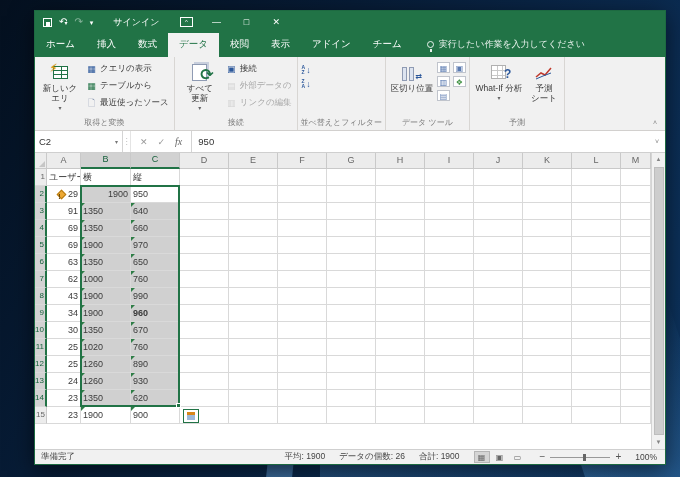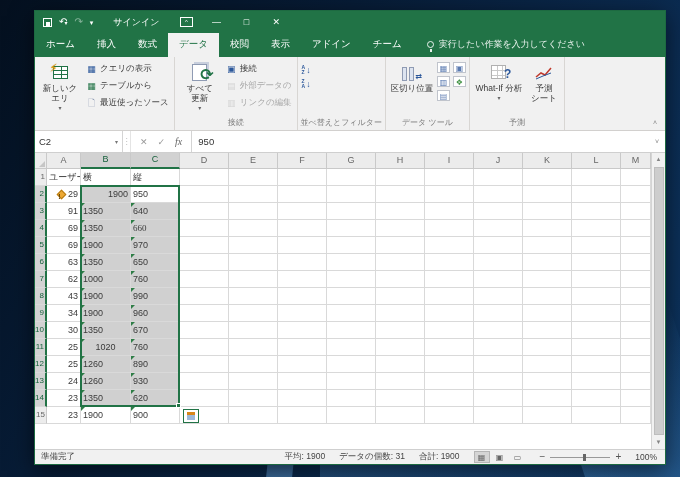--- a/index.html
+++ b/index.html
@@ -211,20 +211,21 @@
           <div class="smallbtn">
               <span class="sicon" style="color:#217346">▦</span>
               <span>テーブルから</span>
             </div>
           <div class="smallbtn">
               <span class="sicon" style="color:#8f9bb3">🗋</span>
               <span>最近使ったソース</span>
             </div>
         </div>
       </div>
+      <div class="rg-label">取得と変換</div>
     </div>
 
     <div class="rgroup">
       <div class="rg-body">
         <div class="bigbtn">
           <span class="bicon" style="position:relative">
               <span class="sheets"></span>
               <span class="refresh" style="position:absolute;left:8px;top:5px">⟳</span>
             </span>
           <span>すべて</span>
@@ -398,21 +399,21 @@
           <div class="cell" style="width: 49px;"></div>
           <div class="cell" style="width: 49px;"></div>
           <div class="cell" style="width: 49px;"></div>
           <div class="cell" style="width: 49px;"></div>
           <div class="cell" style="width: 30px;"></div>
         </div>
         <div class="grow">
           <div class="rowhdr sel">4</div>
           <div class="cell num" style="width: 34px;">69</div>
           <div class="cell selbg" style="width: 50px;"><span class="tri"></span>1350</div>
-          <div class="cell selbg" style="width: 49px; font-family: Liberation Serif, serif;"><span class="tri"></span>660</div>
+          <div class="cell selbg" style="width: 49px;"><span class="tri"></span>660</div>
           <div class="cell" style="width: 49px;"></div>
           <div class="cell" style="width: 49px;"></div>
           <div class="cell" style="width: 49px;"></div>
           <div class="cell" style="width: 49px;"></div>
           <div class="cell" style="width: 49px;"></div>
           <div class="cell" style="width: 49px;"></div>
           <div class="cell" style="width: 49px;"></div>
           <div class="cell" style="width: 49px;"></div>
           <div class="cell" style="width: 49px;"></div>
           <div class="cell" style="width: 30px;"></div>
@@ -478,21 +479,21 @@
           <div class="cell" style="width: 49px;"></div>
           <div class="cell" style="width: 49px;"></div>
           <div class="cell" style="width: 49px;"></div>
           <div class="cell" style="width: 49px;"></div>
           <div class="cell" style="width: 30px;"></div>
         </div>
         <div class="grow">
           <div class="rowhdr sel">9</div>
           <div class="cell num" style="width: 34px;">34</div>
           <div class="cell selbg" style="width: 50px;"><span class="tri"></span>1900</div>
-          <div class="cell selbg" style="width: 49px;"><span class="tri"></span>960</div>
+          <div class="cell selbg" style="width: 49px; font-weight: bold;"><span class="tri"></span>960</div>
           <div class="cell" style="width: 49px;"></div>
           <div class="cell" style="width: 49px;"></div>
           <div class="cell" style="width: 49px;"></div>
           <div class="cell" style="width: 49px;"></div>
           <div class="cell" style="width: 49px;"></div>
           <div class="cell" style="width: 49px;"></div>
           <div class="cell" style="width: 49px;"></div>
           <div class="cell" style="width: 49px;"></div>
           <div class="cell" style="width: 49px;"></div>
           <div class="cell" style="width: 30px;"></div>
@@ -509,21 +510,21 @@
           <div class="cell" style="width: 49px;"></div>
           <div class="cell" style="width: 49px;"></div>
           <div class="cell" style="width: 49px;"></div>
           <div class="cell" style="width: 49px;"></div>
           <div class="cell" style="width: 49px;"></div>
           <div class="cell" style="width: 30px;"></div>
         </div>
         <div class="grow">
           <div class="rowhdr sel">11</div>
           <div class="cell num" style="width: 34px;">25</div>
-          <div class="cell selbg" style="width: 50px; text-align: center;"><span class="tri"></span>1020</div>
+          <div class="cell selbg" style="width: 50px;"><span class="tri"></span>1020</div>
           <div class="cell selbg" style="width: 49px;"><span class="tri"></span>760</div>
           <div class="cell" style="width: 49px;"></div>
           <div class="cell" style="width: 49px;"></div>
           <div class="cell" style="width: 49px;"></div>
           <div class="cell" style="width: 49px;"></div>
           <div class="cell" style="width: 49px;"></div>
           <div class="cell" style="width: 49px;"></div>
           <div class="cell" style="width: 49px;"></div>
           <div class="cell" style="width: 49px;"></div>
           <div class="cell" style="width: 49px;"></div>
@@ -604,21 +605,21 @@
       <span class="vthumb"></span>
       <span class="varrow">▼</span>
     </div>
   </div>
 
 
   <div class="statusbar">
     <span class="ready">準備完了</span>
     <div class="stat-right">
       <span>平均: 1900</span>
-      <span>データの個数: 31</span>
+      <span>データの個数: 26</span>
       <span>合計: 1900</span>
       <span class="viewbtns">
         <span class="vbtn on">▦</span>
         <span class="vbtn">▣</span>
         <span class="vbtn">▭</span>
       </span>
       <span class="zoomctl">
         <span class="zpm">−</span>
         <span class="zline">
             <span class="zknob"></span>

